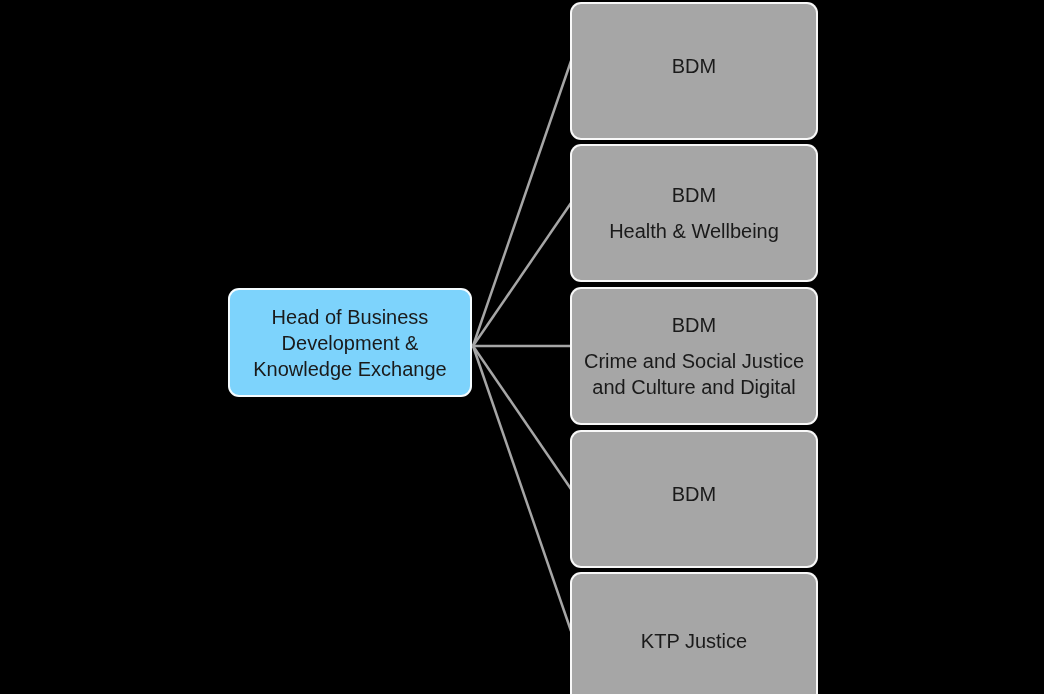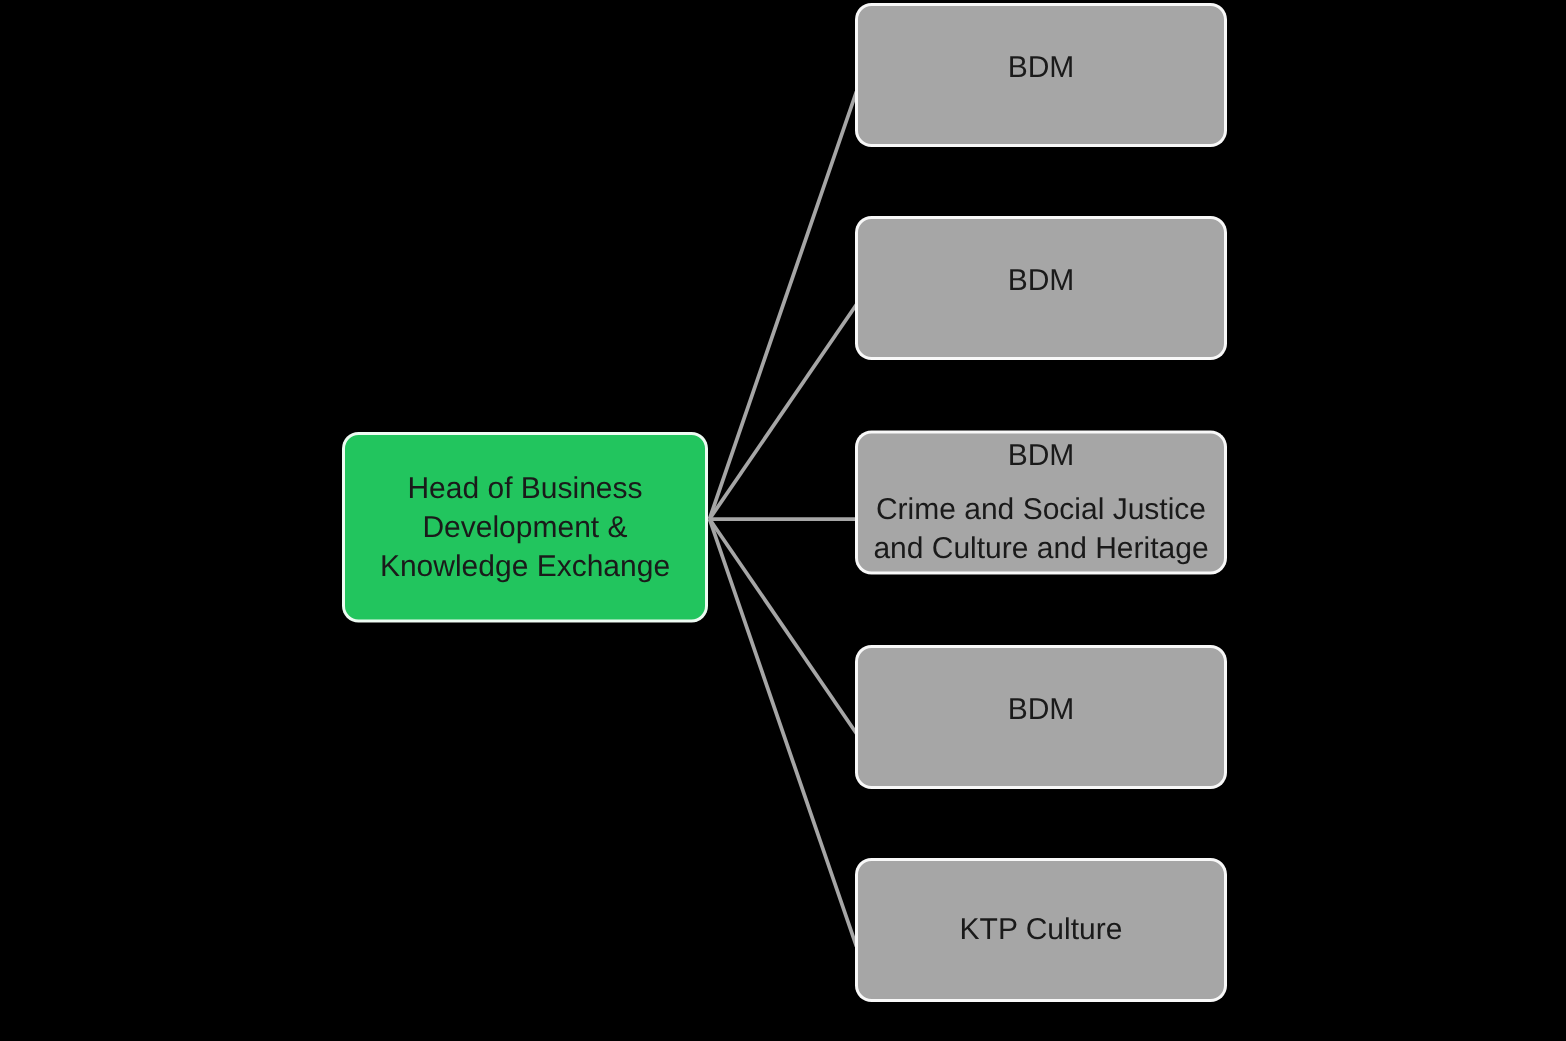--- a/index.html
+++ b/index.html
@@ -40,31 +40,31 @@
     white-space: pre-line;
     margin-bottom: 10px;
   }
   .node .subtitle {
     white-space: pre-line;
   }
   #root-node {
     left: 228px;
     top: 288px;
     width: 244px;
-    height: 127px;
-    background: #22c55e;
+    height: 109px;
+    background: #7dd3fc;
   }
   #root-node .label {
     white-space: pre-line;
     padding: 0 8px;
   }
   .child-node {
     left: 570px;
     width: 248px;
-    height: 96px;
+    height: 138px;
     background: #A6A6A6;
     padding: 0 6px;
   }
   #child-0 { top: 2px; }
   #child-1 { top: 144px; }
   #child-2 { top: 287px; }
   #child-3 { top: 430px; }
   #child-4 { top: 572px; }
 </style>
 </head>
@@ -87,30 +87,31 @@
 Development &amp;
 Knowledge Exchange</div>
   </div>
 
   <div class="node child-node" id="child-0">
     <div class="title">BDM</div>
   </div>
 
   <div class="node child-node" id="child-1">
     <div class="title">BDM</div>
+    <div class="subtitle">Health &amp; Wellbeing</div>
   </div>
 
   <div class="node child-node" id="child-2">
     <div class="title">BDM</div>
     <div class="subtitle">Crime and Social Justice
-and Culture and Heritage</div>
+and Culture and Digital</div>
   </div>
 
   <div class="node child-node" id="child-3">
     <div class="title">BDM</div>
   </div>
 
   <div class="node child-node" id="child-4">
 
-    <div class="subtitle">KTP Culture</div>
+    <div class="subtitle">KTP Justice</div>
   </div>
 
 </div>
 
 </body></html>

